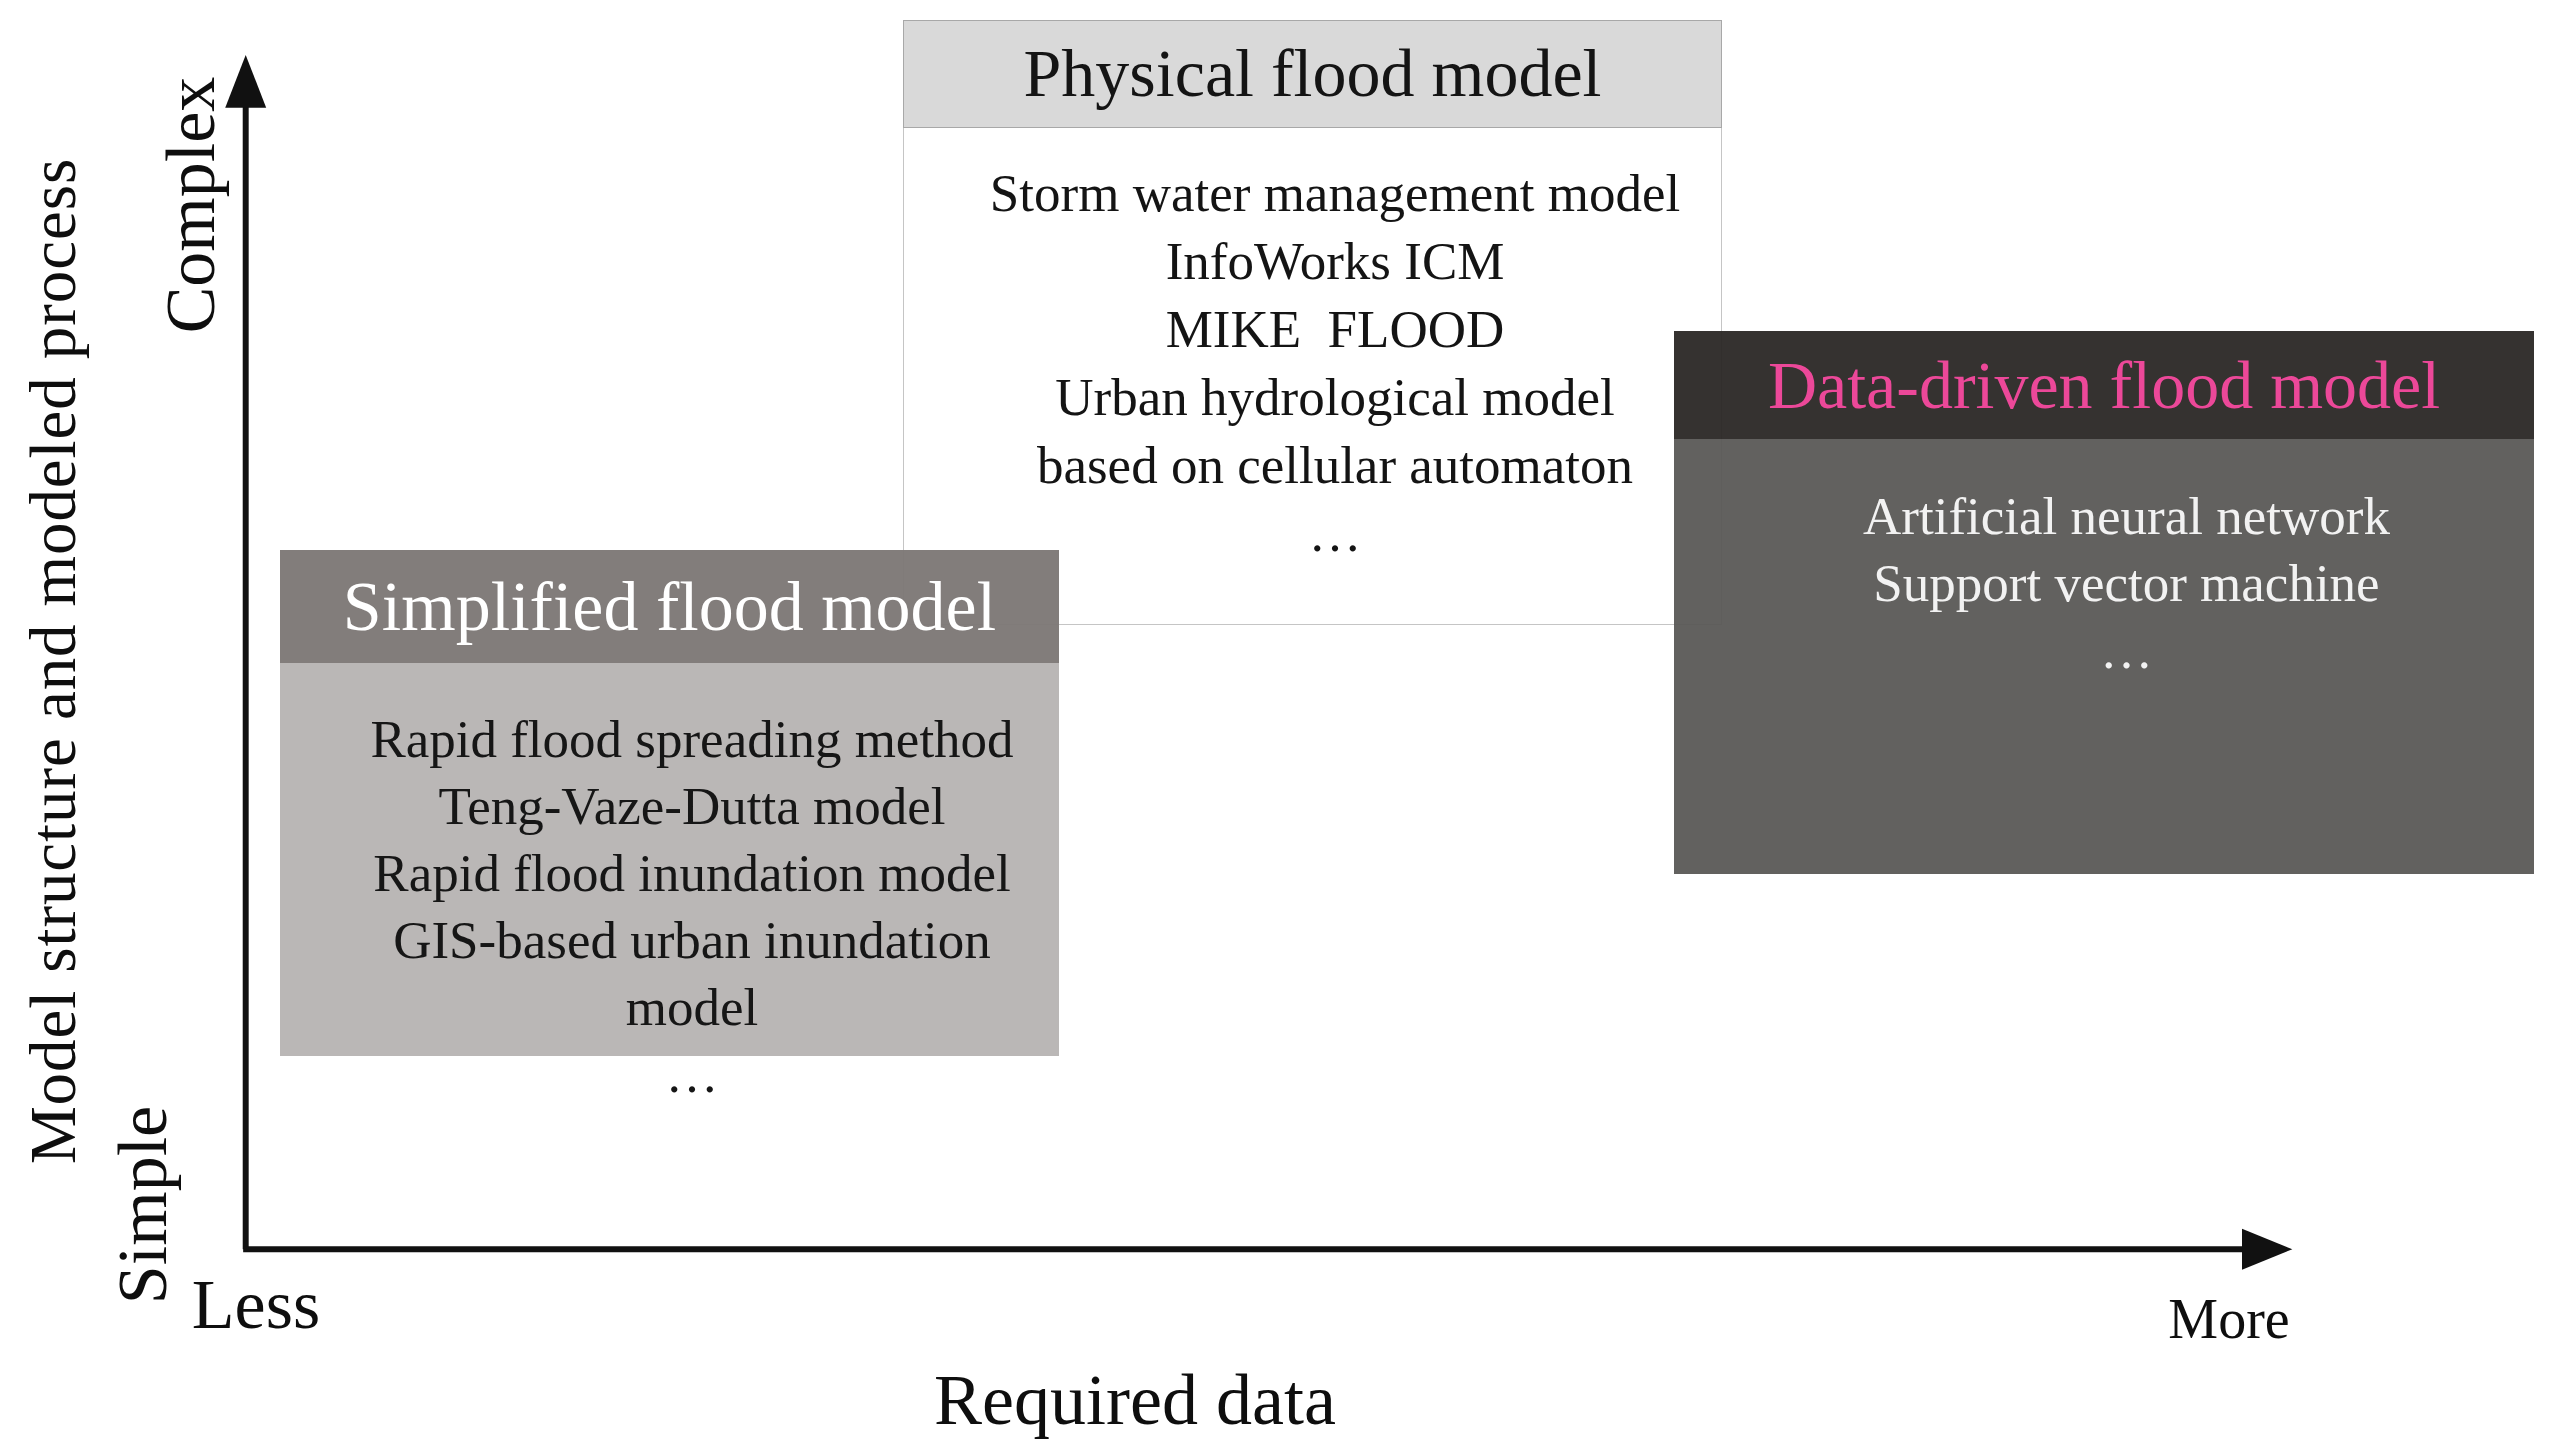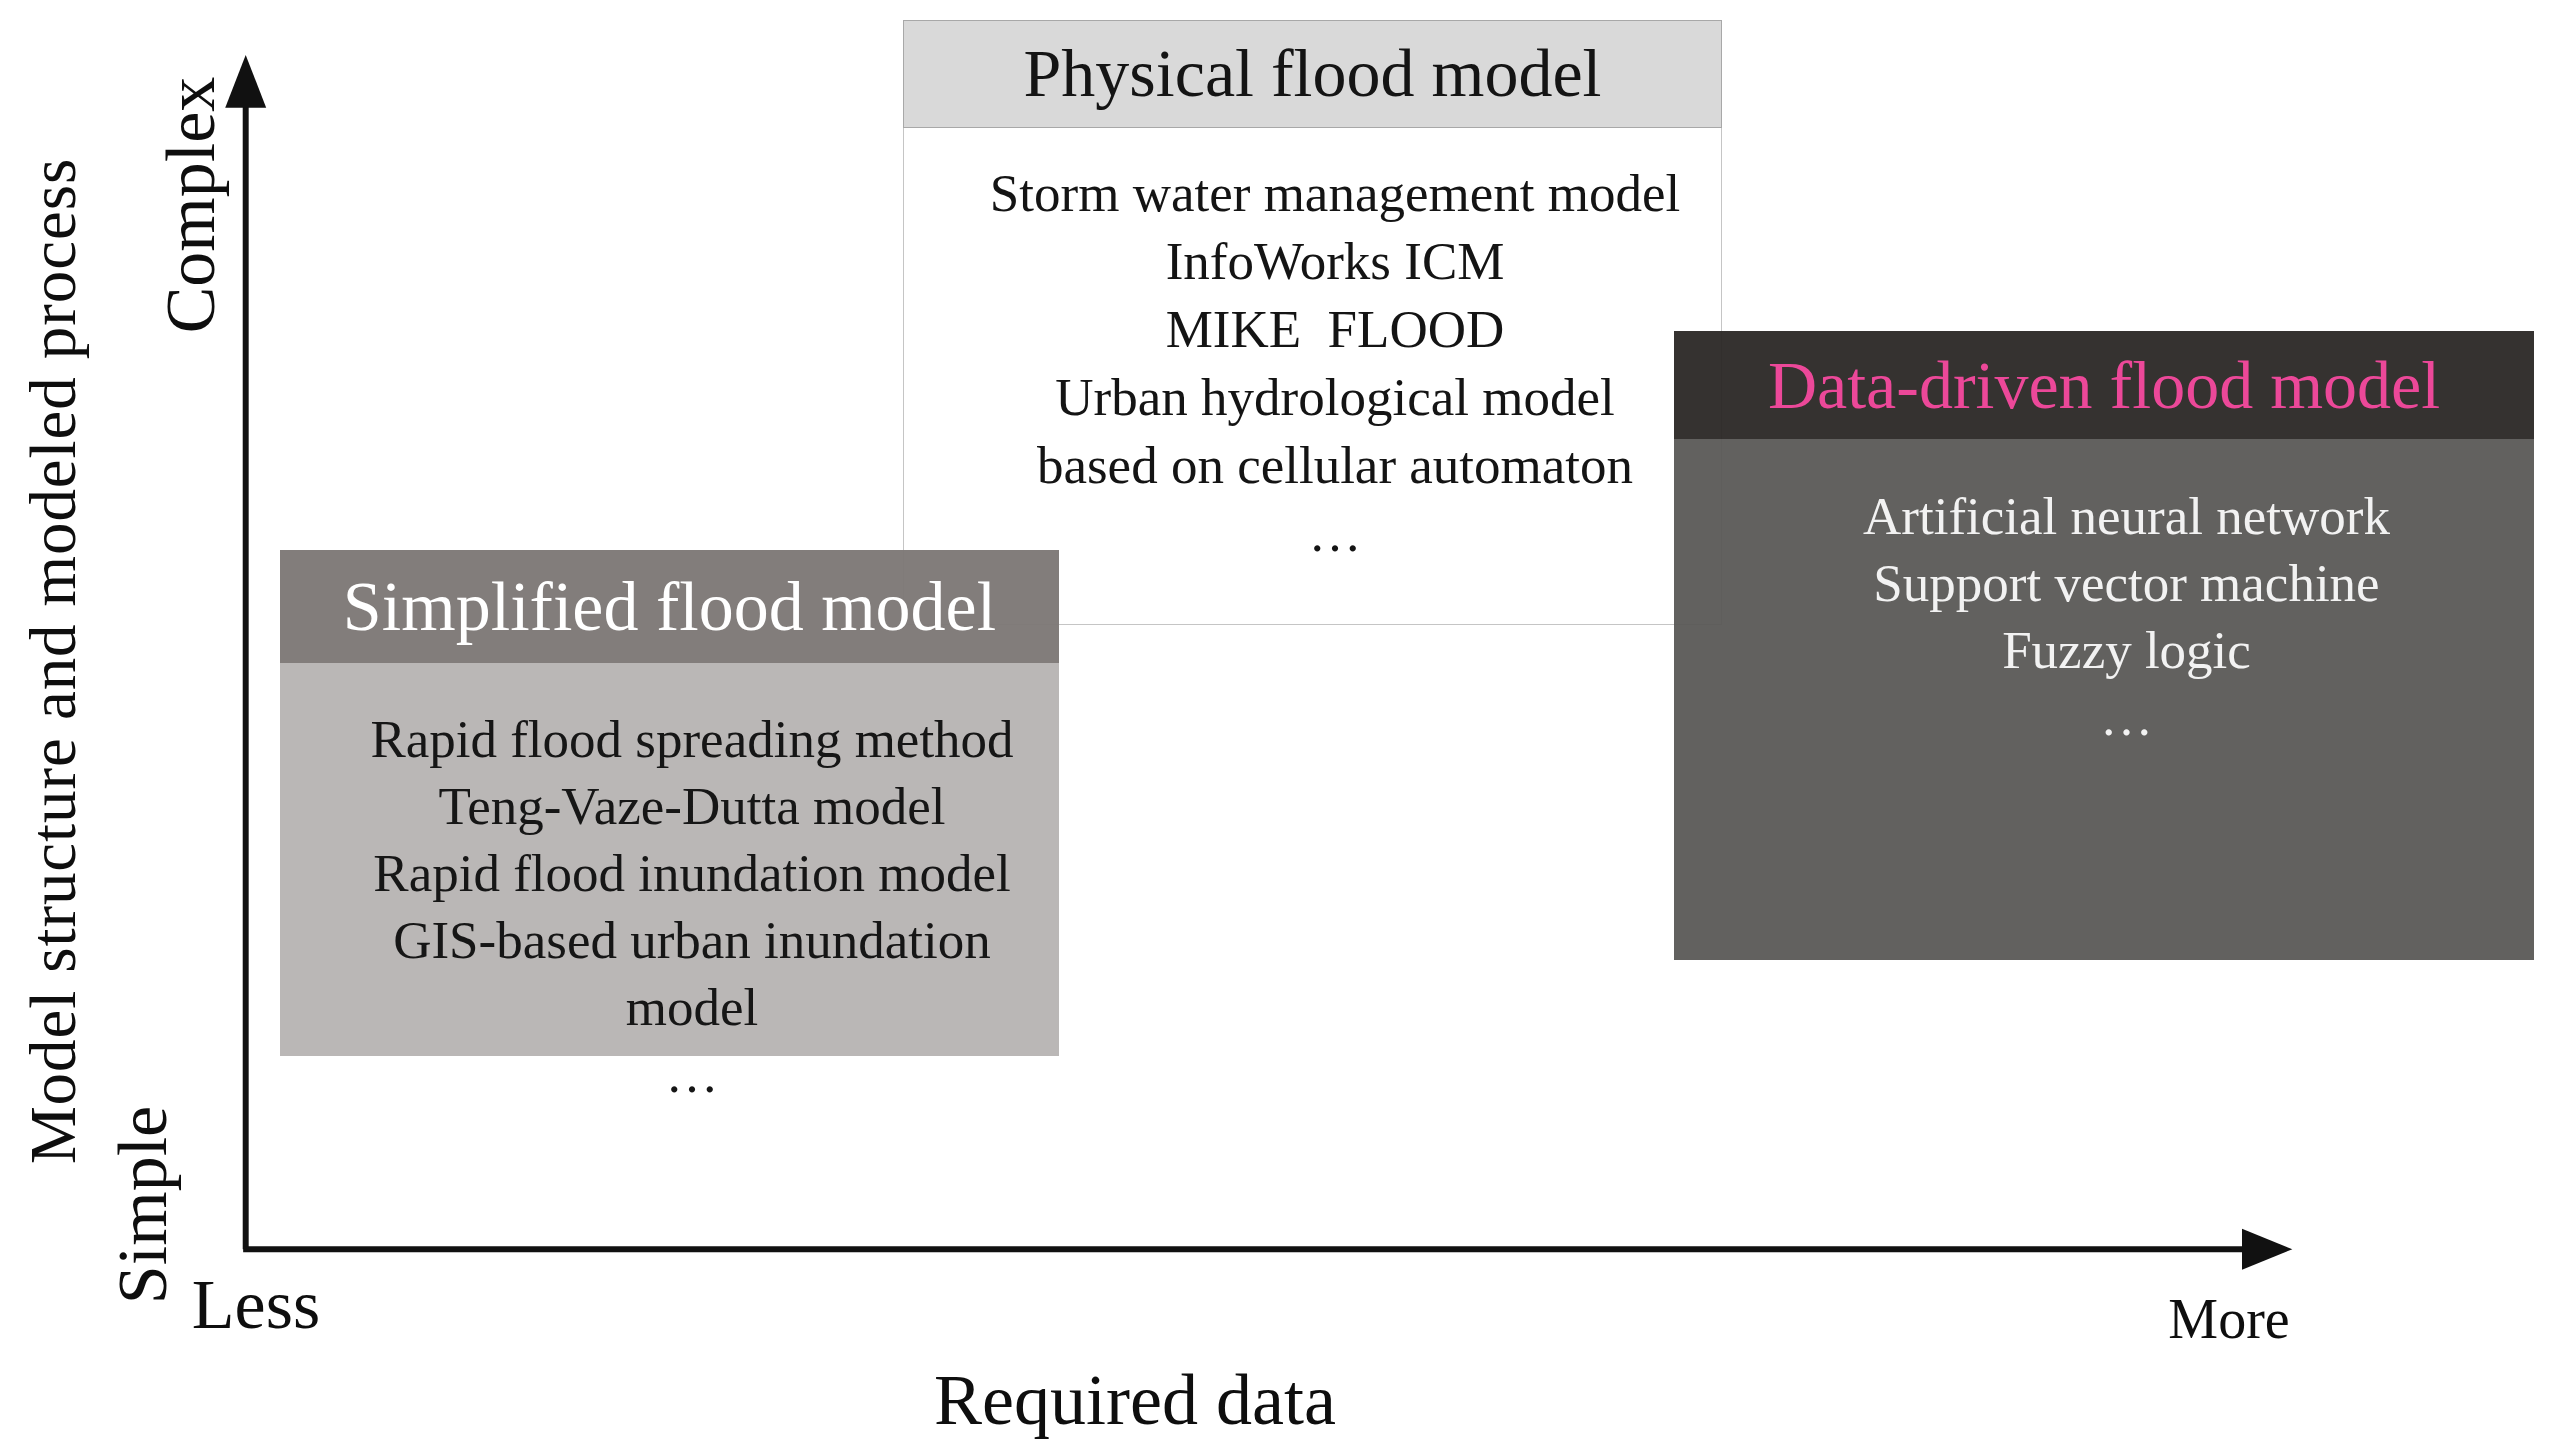--- a/index.html
+++ b/index.html
@@ -63,21 +63,21 @@
     padding-top: 43px; font-size: 53px; line-height: 67px; color: #161616;
   }
 
   
   .box-data { left: 1674px; top: 331px; width: 860px; z-index: 3; }
   .box-data .box-header {
     height: 108px; background: rgba(40,37,35,0.94);
     font-size: 68px; color: #ec4899;
   }
   .box-data .box-body {
-    height: 521px; background: rgba(90,88,86,0.95);
+    height: 435px; background: rgba(90,88,86,0.95);
     padding-top: 44px; font-size: 53px; line-height: 67px; color: #f2f2f2;
   }
 </style>
 </head>
 <body>
 
 <div id="canvas">
 
   <svg class="axes-svg" viewBox="0 0 2989 1706" xmlns="http://www.w3.org/2000/svg">
     <line x1="288" y1="1464" x2="288" y2="104" stroke="#111111" stroke-width="7"></line>
@@ -114,19 +114,18 @@
       <div class="line">GIS-based urban inundation model</div>
       <div class="line">…</div>
     </div>
   </div>
 
   <div class="box box-data">
     <div class="box-header">Data-driven flood model</div>
     <div class="box-body">
       <div class="line">Artificial neural network</div>
       <div class="line">Support vector machine</div>
-      <div class="line">Fuzzy logic</div>
       <div class="line">…</div>
     </div>
   </div>
 
 </div>
 
 
 </body></html>

